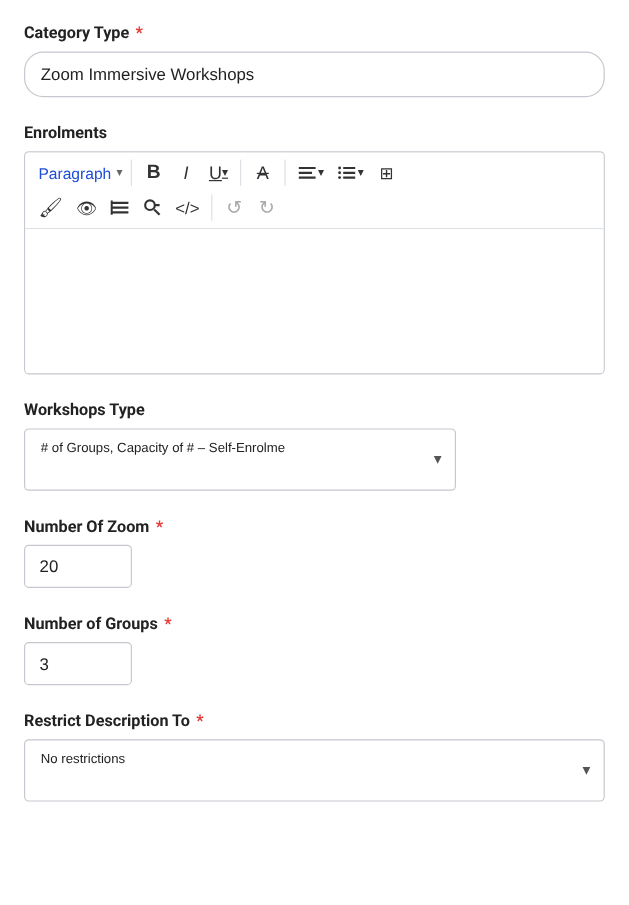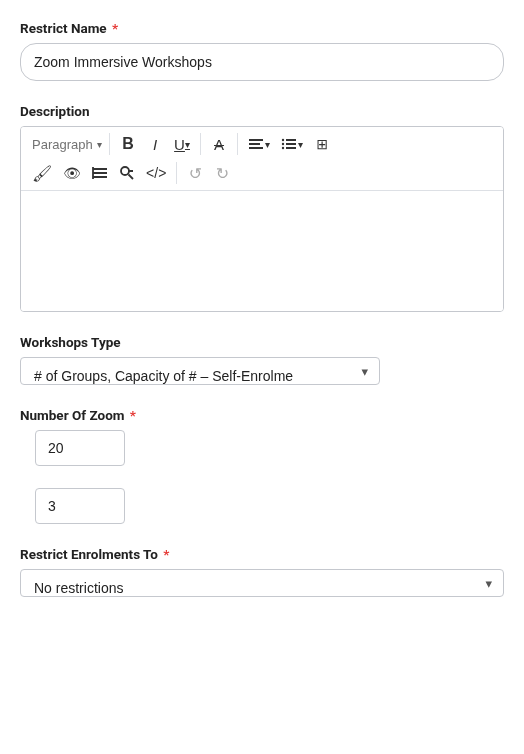--- a/index.html
+++ b/index.html
@@ -92,21 +92,21 @@
     }
 
     .toolbar-btn.bold { font-weight: 900; font-size: 16px; }
     .toolbar-btn.italic { font-style: italic; font-size: 15px; }
     .toolbar-btn.underline { text-decoration: underline; font-size: 15px; }
 
     .paragraph-select {
       border: none;
       background: transparent;
       font-size: 13px;
-      color: #737373;
+      color: #1d4ed8;
       cursor: pointer;
       padding: 2px 3px;
       outline: none;
       appearance: none;
       -webkit-appearance: none;
     }
 
     .paragraph-wrapper {
       display: flex;
       align-items: center;
@@ -128,40 +128,39 @@
     
     .small-input {
       border: 1.5px solid #c5c8ce;
       border-radius: 4px;
       padding: 9px 12px;
       font-size: 14px;
       color: #222;
       outline: none;
       width: 90px;
       background: #fff;
-      margin-left: 15px;
     }
 
     
     .select-wrapper {
       position: relative;
       display: inline-block;
       width: 100%;
     }
 
     .select-wrapper.narrow {
       width: 360px;
     }
 
     .styled-select {
       width: 100%;
       border: 1.5px solid #c5c8ce;
       border-radius: 4px;
-      padding: 10px 36px 0 13px;
-      font-size: 14px;
+      padding: 10px 36px 28px 13px;
+      font-size: 11px;
       color: #222;
       background: #fff;
       appearance: none;
       -webkit-appearance: none;
       cursor: pointer;
       outline: none;
     }
 
     .select-chevron {
       position: absolute;
@@ -179,28 +178,28 @@
       fill: none;
       stroke: #333;
       stroke-width: 1.8;
     }
   </style>
 </head>
 <body>
 
 <div class="field-section">
   <label class="field-label">
-    <span>Restrict Name</span><span class="required"> *</span>
+    <span>Category Type</span><span class="required"> *</span>
   </label>
   <input type="text" class="text-input" value="Zoom Immersive Workshops" style="">
 </div>
 
 <div class="field-section">
   <label class="field-label">
-    <span>Description</span>
+    <span>Enrolments</span>
   </label>
   <div class="editor-container">
     <div class="editor-toolbar">
 
       <div class="toolbar-row">
         <div class="paragraph-wrapper">
           <select class="paragraph-select">
             <option>Paragraph</option>
           </select>
           <span class="para-chevron">▾</span>
@@ -286,26 +285,29 @@
 </div>
 
 <div class="field-section">
   <label class="field-label">
     <span>Number Of Zoom</span><span class="required"> *</span>
   </label>
   <input type="number" class="small-input" value="20" style="">
 </div>
 
 <div class="field-section">
+  <label class="field-label">
+    <span>Number of Groups</span><span class="required"> *</span>
+  </label>
   <input type="number" class="small-input" value="3" style="">
 </div>
 
 <div class="field-section">
   <label class="field-label">
-    <span>Restrict Enrolments To</span><span class="required"> *</span>
+    <span>Restrict Description To</span><span class="required"> *</span>
   </label>
   <div class="select-wrapper">
     <select class="styled-select">
       <option>No restrictions</option>
     </select>
     <span class="select-chevron">▾</span>
   </div>
 </div>
 
 </body></html>

